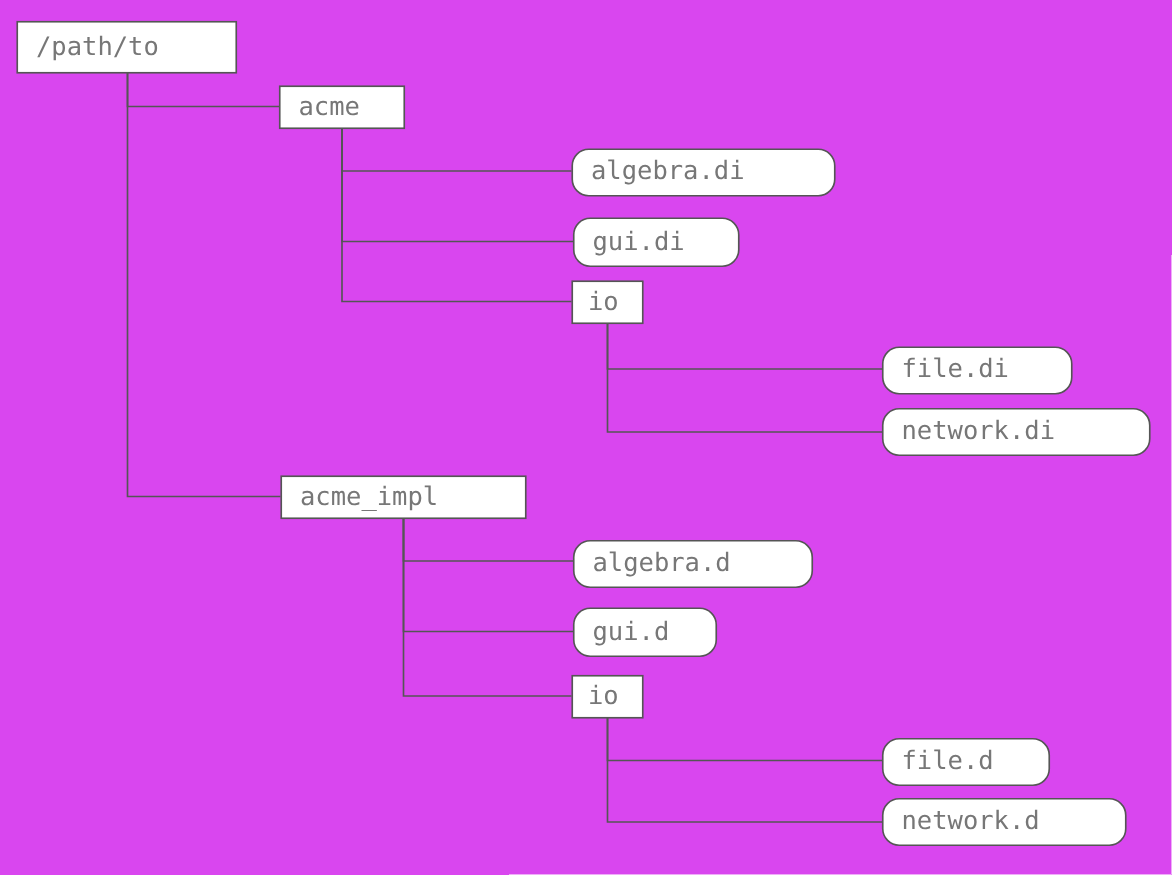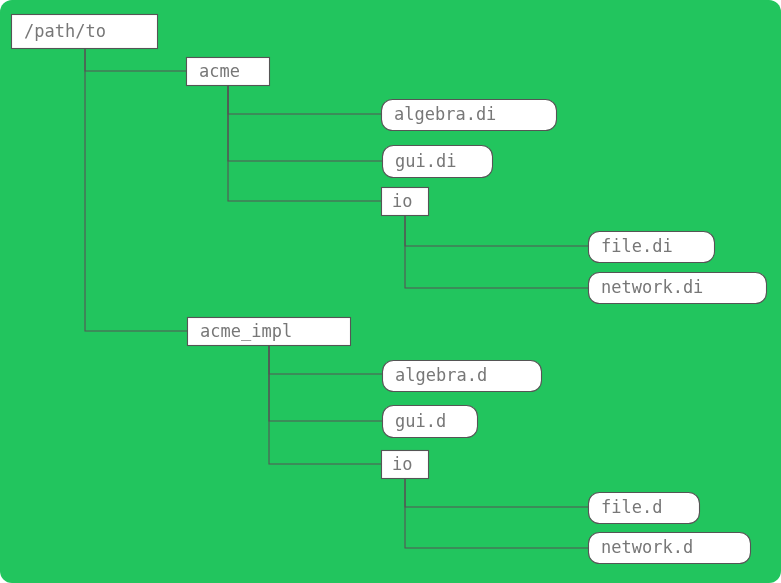--- a/index.html
+++ b/index.html
@@ -41,21 +41,21 @@
   .edge-line {
     stroke: #555555;
     stroke-width: 1.1;
     fill: none;
     stroke-linecap: butt;
   }
 </style>
 </head>
 <body>
 
-<div id="diagram-root" style="background: #22c55e; border-radius: 12px;">
+<div id="diagram-root" style="background: #d946ef;">
   <svg id="tree-svg" viewBox="0 0 781 583" xmlns="http://www.w3.org/2000/svg">
     <g id="edges-layer">
         <path class="edge-line" d="M 85 48 L 85 71 L 186 71" stroke="#555555"></path>
         <path class="edge-line" d="M 85 48 L 85 331 L 187 331" stroke="#555555"></path>
         <path class="edge-line" d="M 228 85 L 228 114 L 381 114" stroke="#555555"></path>
         <path class="edge-line" d="M 228 85 L 228 161 L 382 161" stroke="#555555"></path>
         <path class="edge-line" d="M 228 85 L 228 201 L 381 201" stroke="#555555"></path>
         <path class="edge-line" d="M 405 215 L 405 246 L 588 246" stroke="#555555"></path>
         <path class="edge-line" d="M 405 215 L 405 288 L 588 288" stroke="#555555"></path>
         <path class="edge-line" d="M 269 345 L 269 374 L 382 374" stroke="#555555"></path>

